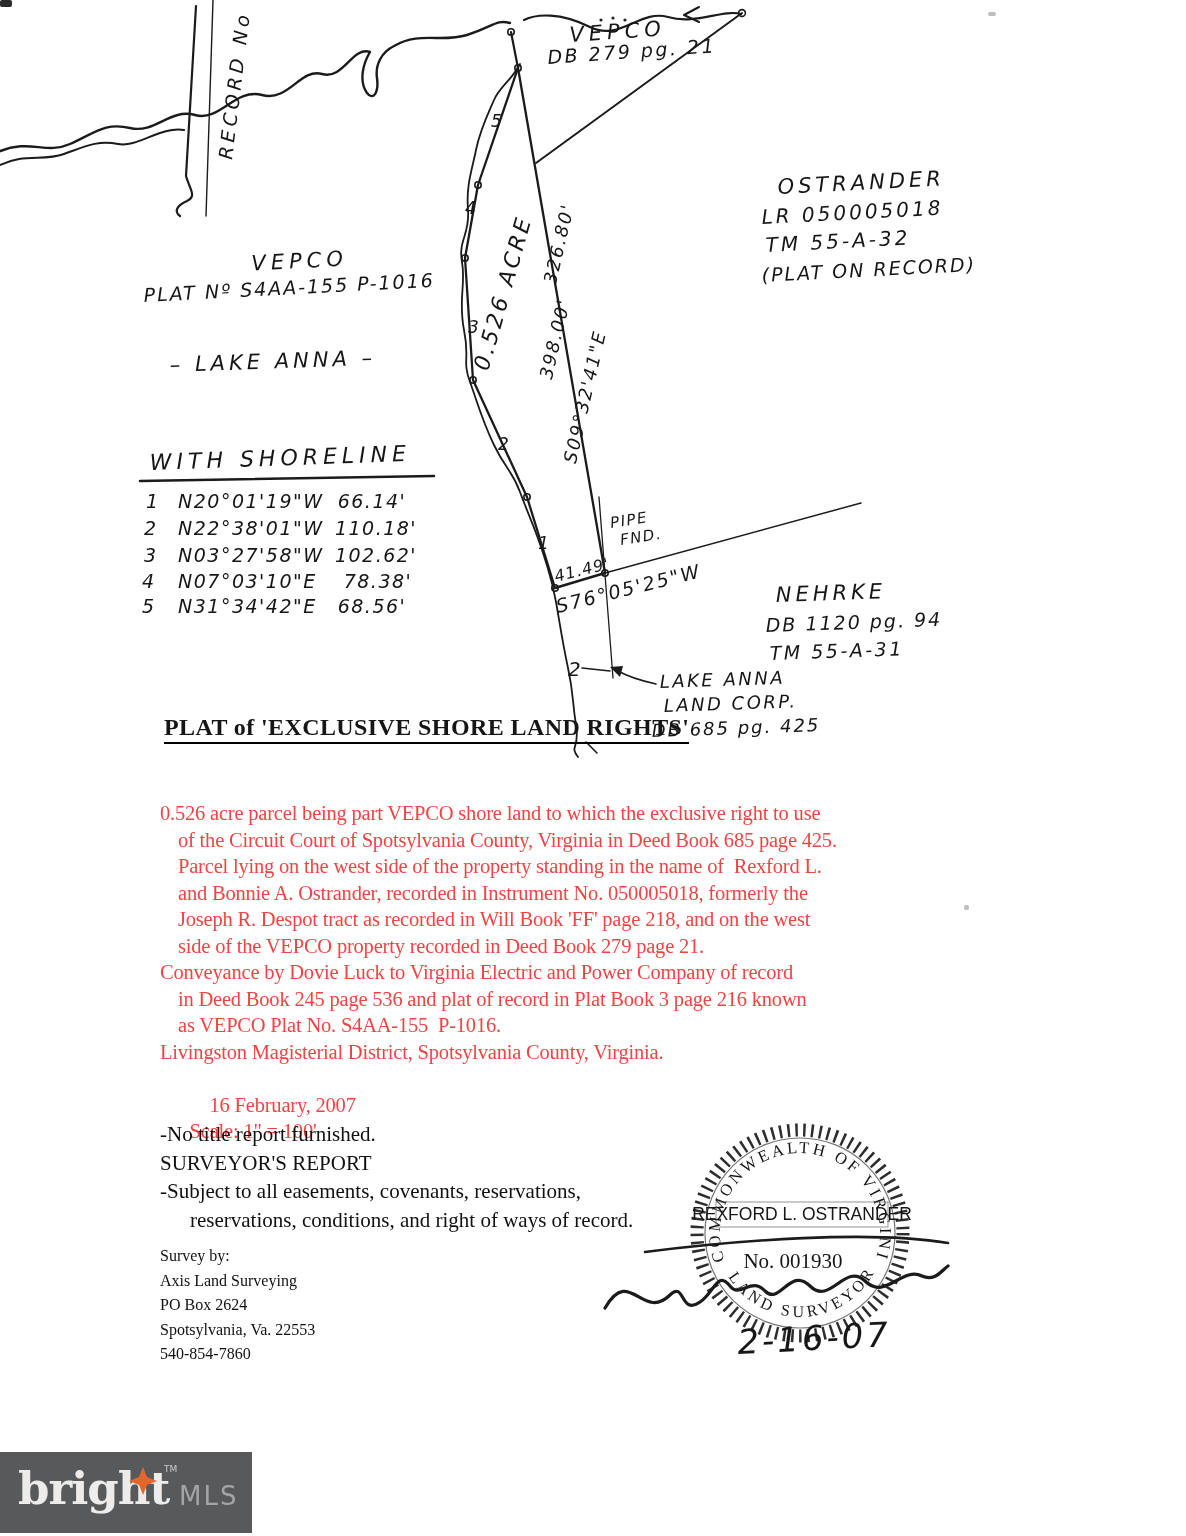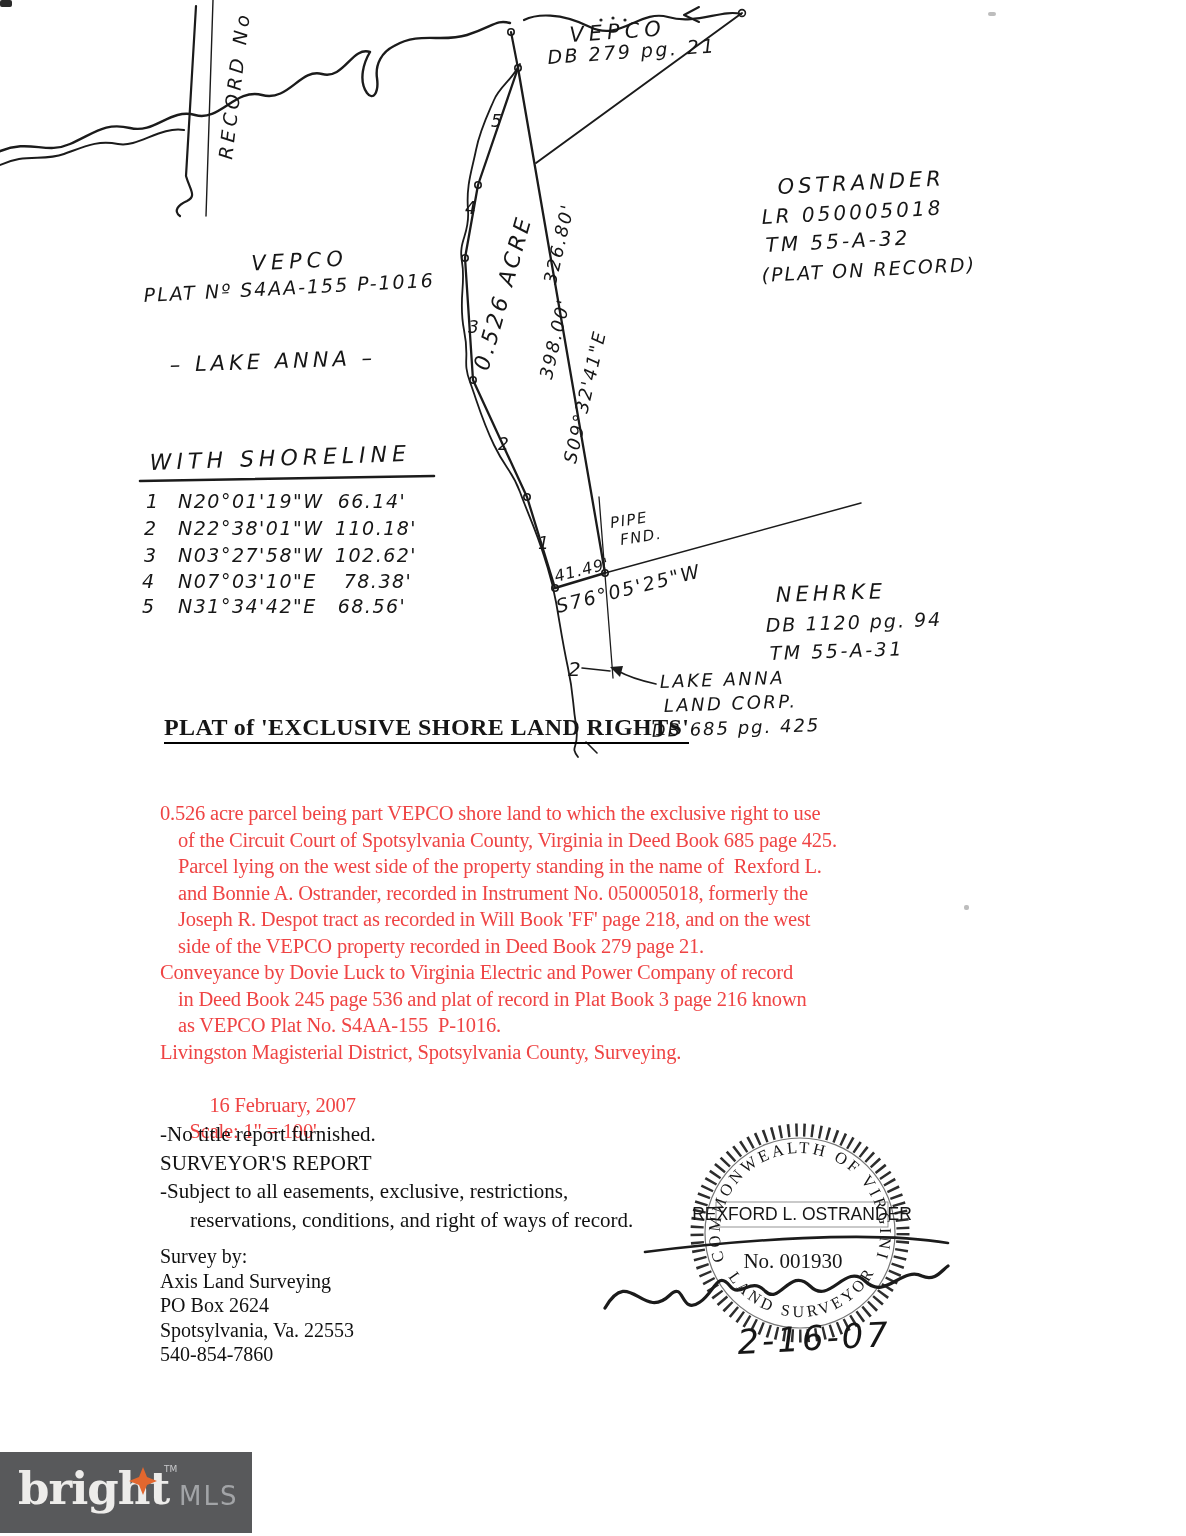--- a/index.html
+++ b/index.html
@@ -10,21 +10,21 @@
   .ink{stroke:#1b1b1b;fill:none;stroke-linecap:round;stroke-linejoin:round;}
   .doc{position:absolute;left:160px;width:760px;font-size:20.5px;letter-spacing:-0.2px;
        line-height:26.5px;color:#ef4444;}
   .doc .ln{white-space:pre;}
   .ind{padding-left:18px;}
   .ind2{padding-left:30px;}
   #title{position:absolute;left:164px;top:714px;font-size:24px;font-weight:bold;letter-spacing:.4px;
          border-bottom:2.5px solid #000;padding-bottom:1px;white-space:pre;}
   #dateline .datecell{display:inline-block;width:176px;margin-left:20px;}
   #report{position:absolute;left:160px;top:1120px;font-size:21px;line-height:28.5px;color:#111;}
-  #surveyby{position:absolute;left:160px;top:1244px;font-size:20px;line-height:24.5px;color:#111;}
+  #surveyby{position:absolute;left:160px;top:1244px;font-size:16px;line-height:24.5px;color:#111;}
   #footerbar{position:absolute;left:0;top:1452px;width:252px;height:81px;background:#58595b;}
   #brand{position:absolute;left:18px;top:10px;font-family:"DejaVu Serif",serif;font-weight:bold;
          font-size:45px;color:#edecea;letter-spacing:-1px;}
   #mls{position:absolute;left:179px;top:29px;font-family:"DejaVu Sans",sans-serif;font-size:26px;
        color:#a2a4a7;letter-spacing:2px;}
   #tmmark{position:absolute;left:164px;top:12px;font-family:"DejaVu Sans",sans-serif;font-size:9px;color:#c9cacc;}
   .speck{position:absolute;background:#bdbdbd;border-radius:2px;}
 </style>
 </head>
 <body>
@@ -142,31 +142,31 @@
   <div class="doc" style="top:800px;">
     <div class="ln">0.526 acre parcel being part VEPCO shore land to which the exclusive right to use</div>
     <div class="ln ind">of the Circuit Court of Spotsylvania County, Virginia in Deed Book 685 page 425.</div>
     <div class="ln ind">Parcel lying on the west side of the property standing in the name of  Rexford L.</div>
     <div class="ln ind">and Bonnie A. Ostrander, recorded in Instrument No. 050005018, formerly the</div>
     <div class="ln ind">Joseph R. Despot tract as recorded in Will Book 'FF' page 218, and on the west</div>
     <div class="ln ind">side of the VEPCO property recorded in Deed Book 279 page 21.</div>
     <div class="ln">Conveyance by Dovie Luck to Virginia Electric and Power Company of record</div>
     <div class="ln ind">in Deed Book 245 page 536 and plat of record in Plat Book 3 page 216 known</div>
     <div class="ln ind">as VEPCO Plat No. S4AA-155  P-1016.</div>
-    <div class="ln">Livingston Magisterial District, Spotsylvania County, Surveying.</div>
+    <div class="ln">Livingston Magisterial District, Spotsylvania County, Virginia.</div>
     <div class="ln" id="dateline">
       <span class="datecell">16 February, 2007</span>
       <span>Scale: 1" = 100'</span>
     </div>
   </div>
 
   <div id="report">
     <div>-No title report furnished.</div>
     <div>SURVEYOR'S  REPORT</div>
-    <div>-Subject to all easements, exclusive, restrictions,</div>
+    <div>-Subject to all easements, covenants, reservations,</div>
     <div class="ind2">reservations, conditions, and right of ways of record.</div>
   </div>
 
   <div id="surveyby">
     <div>Survey by:</div>
     <div>Axis Land Surveying</div>
     <div>PO Box 2624</div>
     <div>Spotsylvania, Va. 22553</div>
     <div>540-854-7860</div>
   </div>

